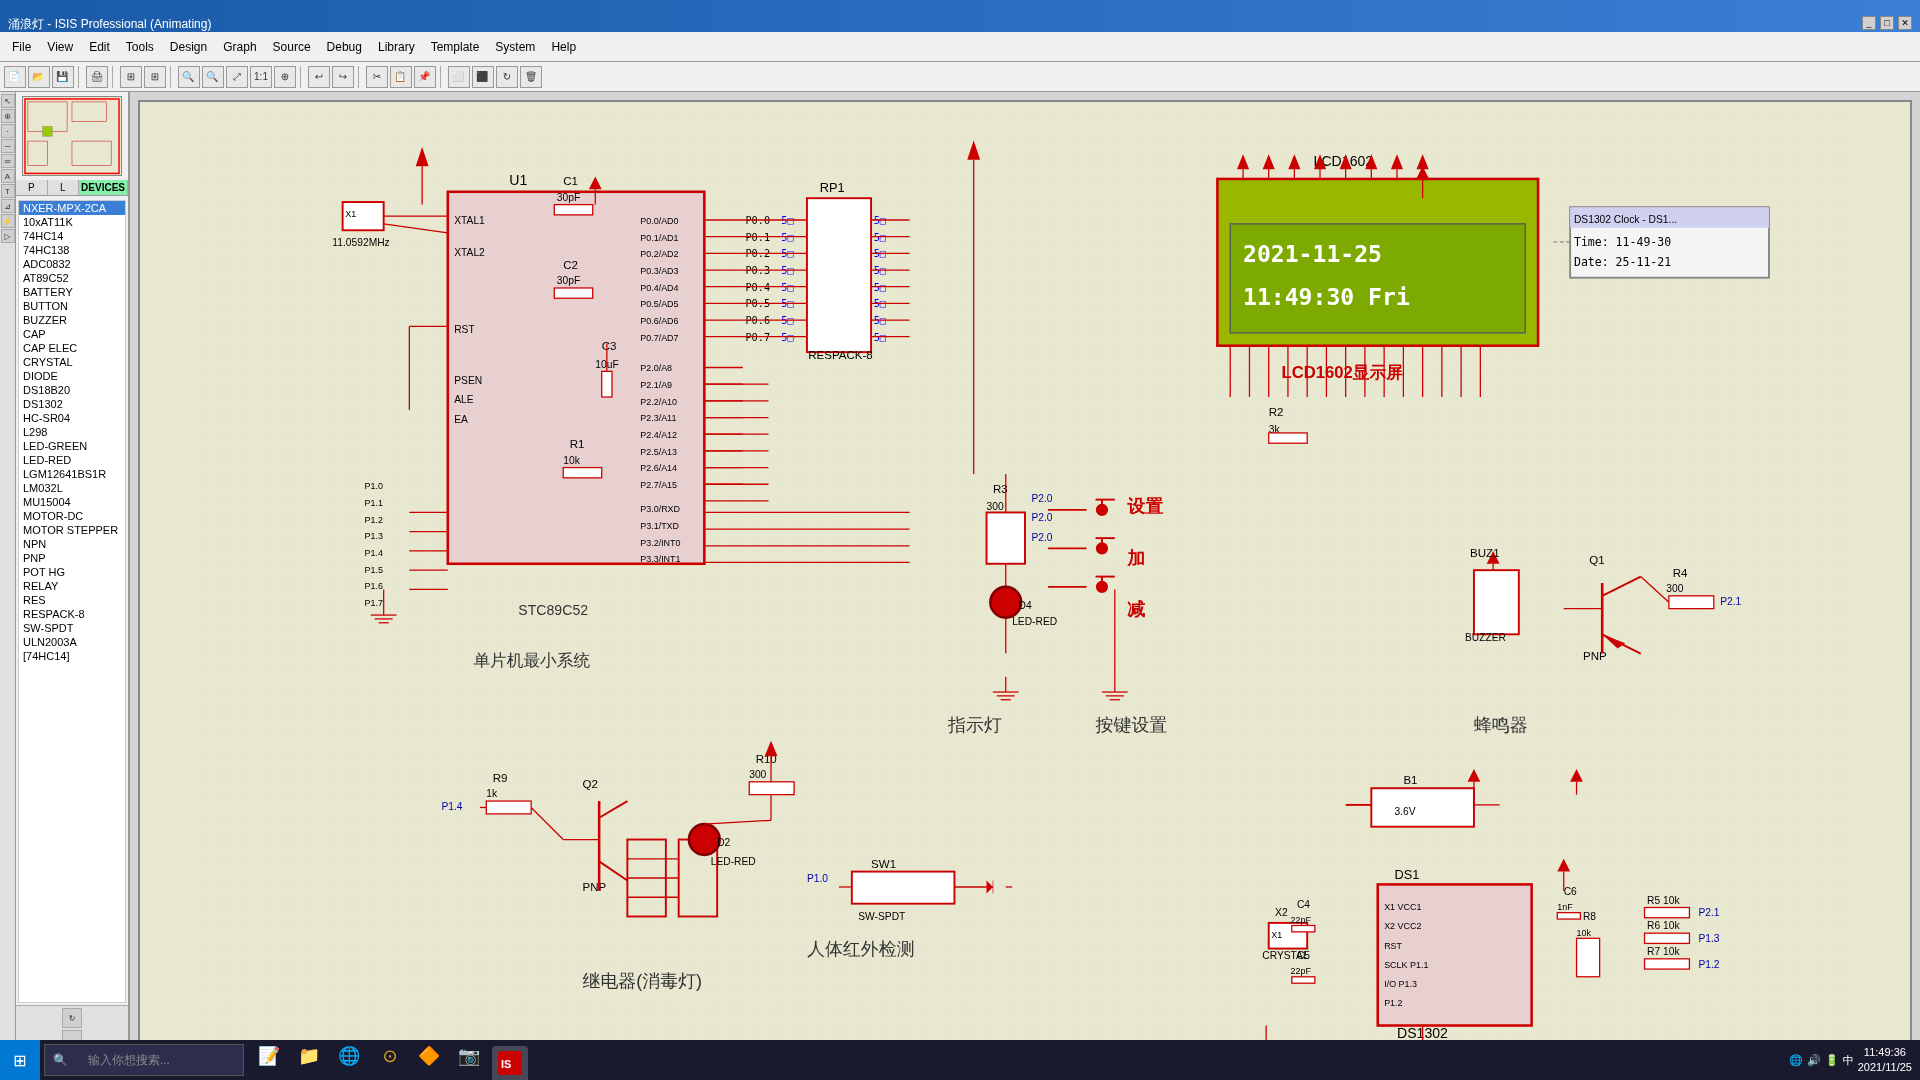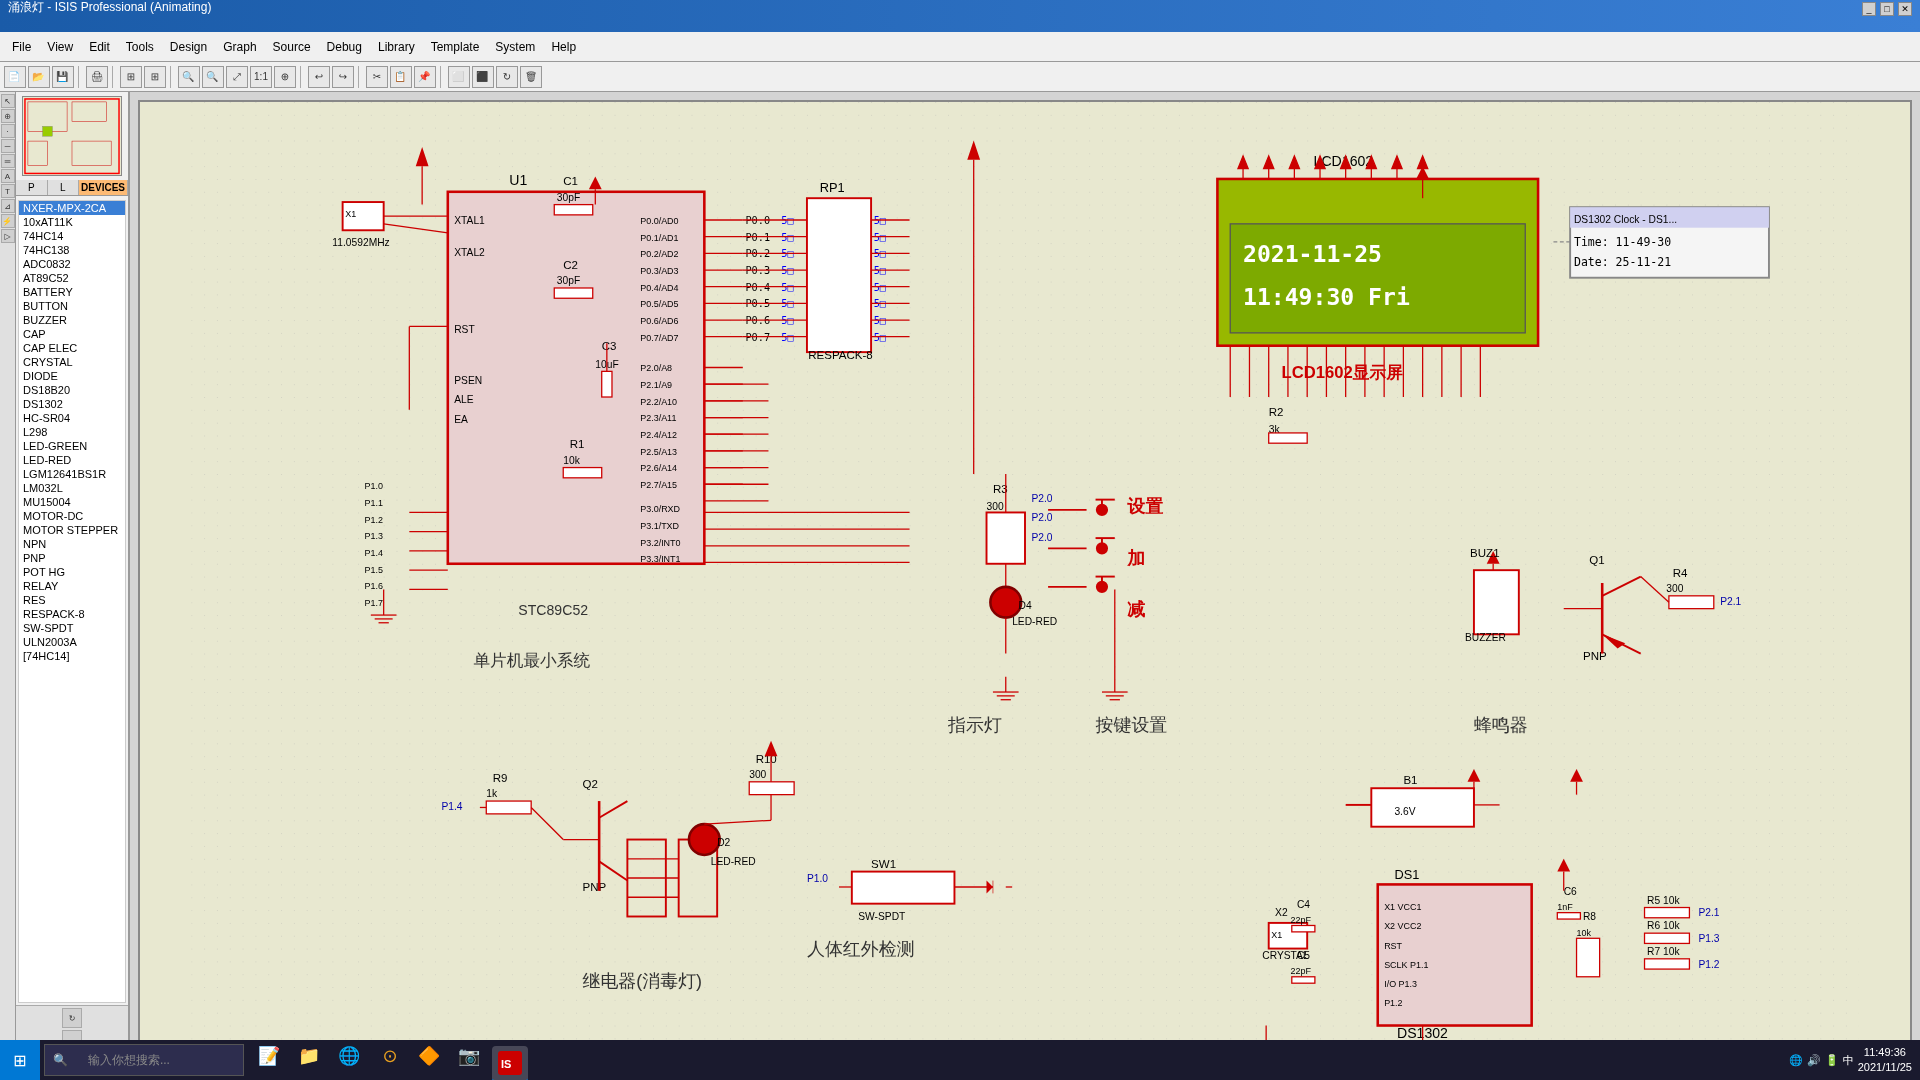--- a/index.html
+++ b/index.html
@@ -4,21 +4,21 @@
   <style>
     * { margin: 0; padding: 0; box-sizing: border-box; }
     body { width: 1920px; height: 1080px; overflow: hidden; background: #c0c0c0; font-family: 'Arial', sans-serif; font-size: 12px; }
 
     
     #titlebar {
       height: 22px;
       background: linear-gradient(to right, #1a5ba8, #3a7fd5);
       color: white;
       display: flex;
-      align-items: flex-end;
+      align-items: flex-start;
       justify-content: space-between;
       padding: 16px 8px;
       font-size: 12px;
     }
     #titlebar-controls { display: flex; gap: 4px; }
     .win-btn {
       width: 14px; height: 14px;
       border: 1px solid #888;
       display: flex; align-items: center; justify-content: center;
       font-size: 9px; cursor: pointer; background: #d0d0d0; color: #000;
@@ -92,21 +92,21 @@
     }
     .left-tab {
       flex: 1;
       text-align: center;
       padding: 2px;
       font-size: 10px;
       cursor: pointer;
       border-right: 1px solid #aaa;
       background: #e0e0e0;
     }
-    .left-tab.active { background: #fdba74; font-weight: bold; text-align: right; }
+    .left-tab.active { background: #86efac; font-weight: bold; text-align: right; }
 
     
     #device-list {
       flex: 1;
       overflow-y: auto;
       background: #fff;
       border: 1px solid #ccc;
       margin: 2px;
     }
     .device-item {

